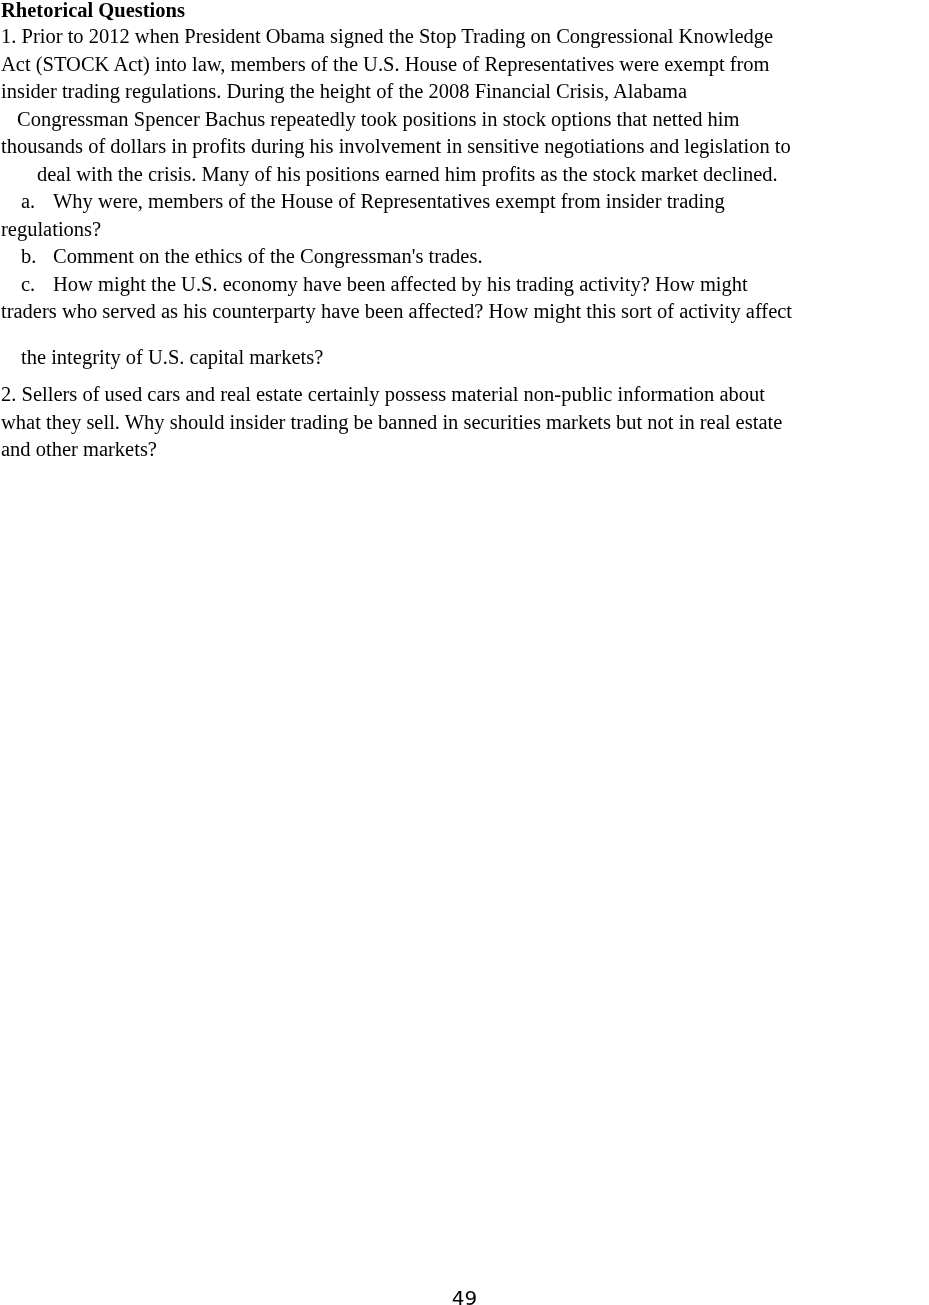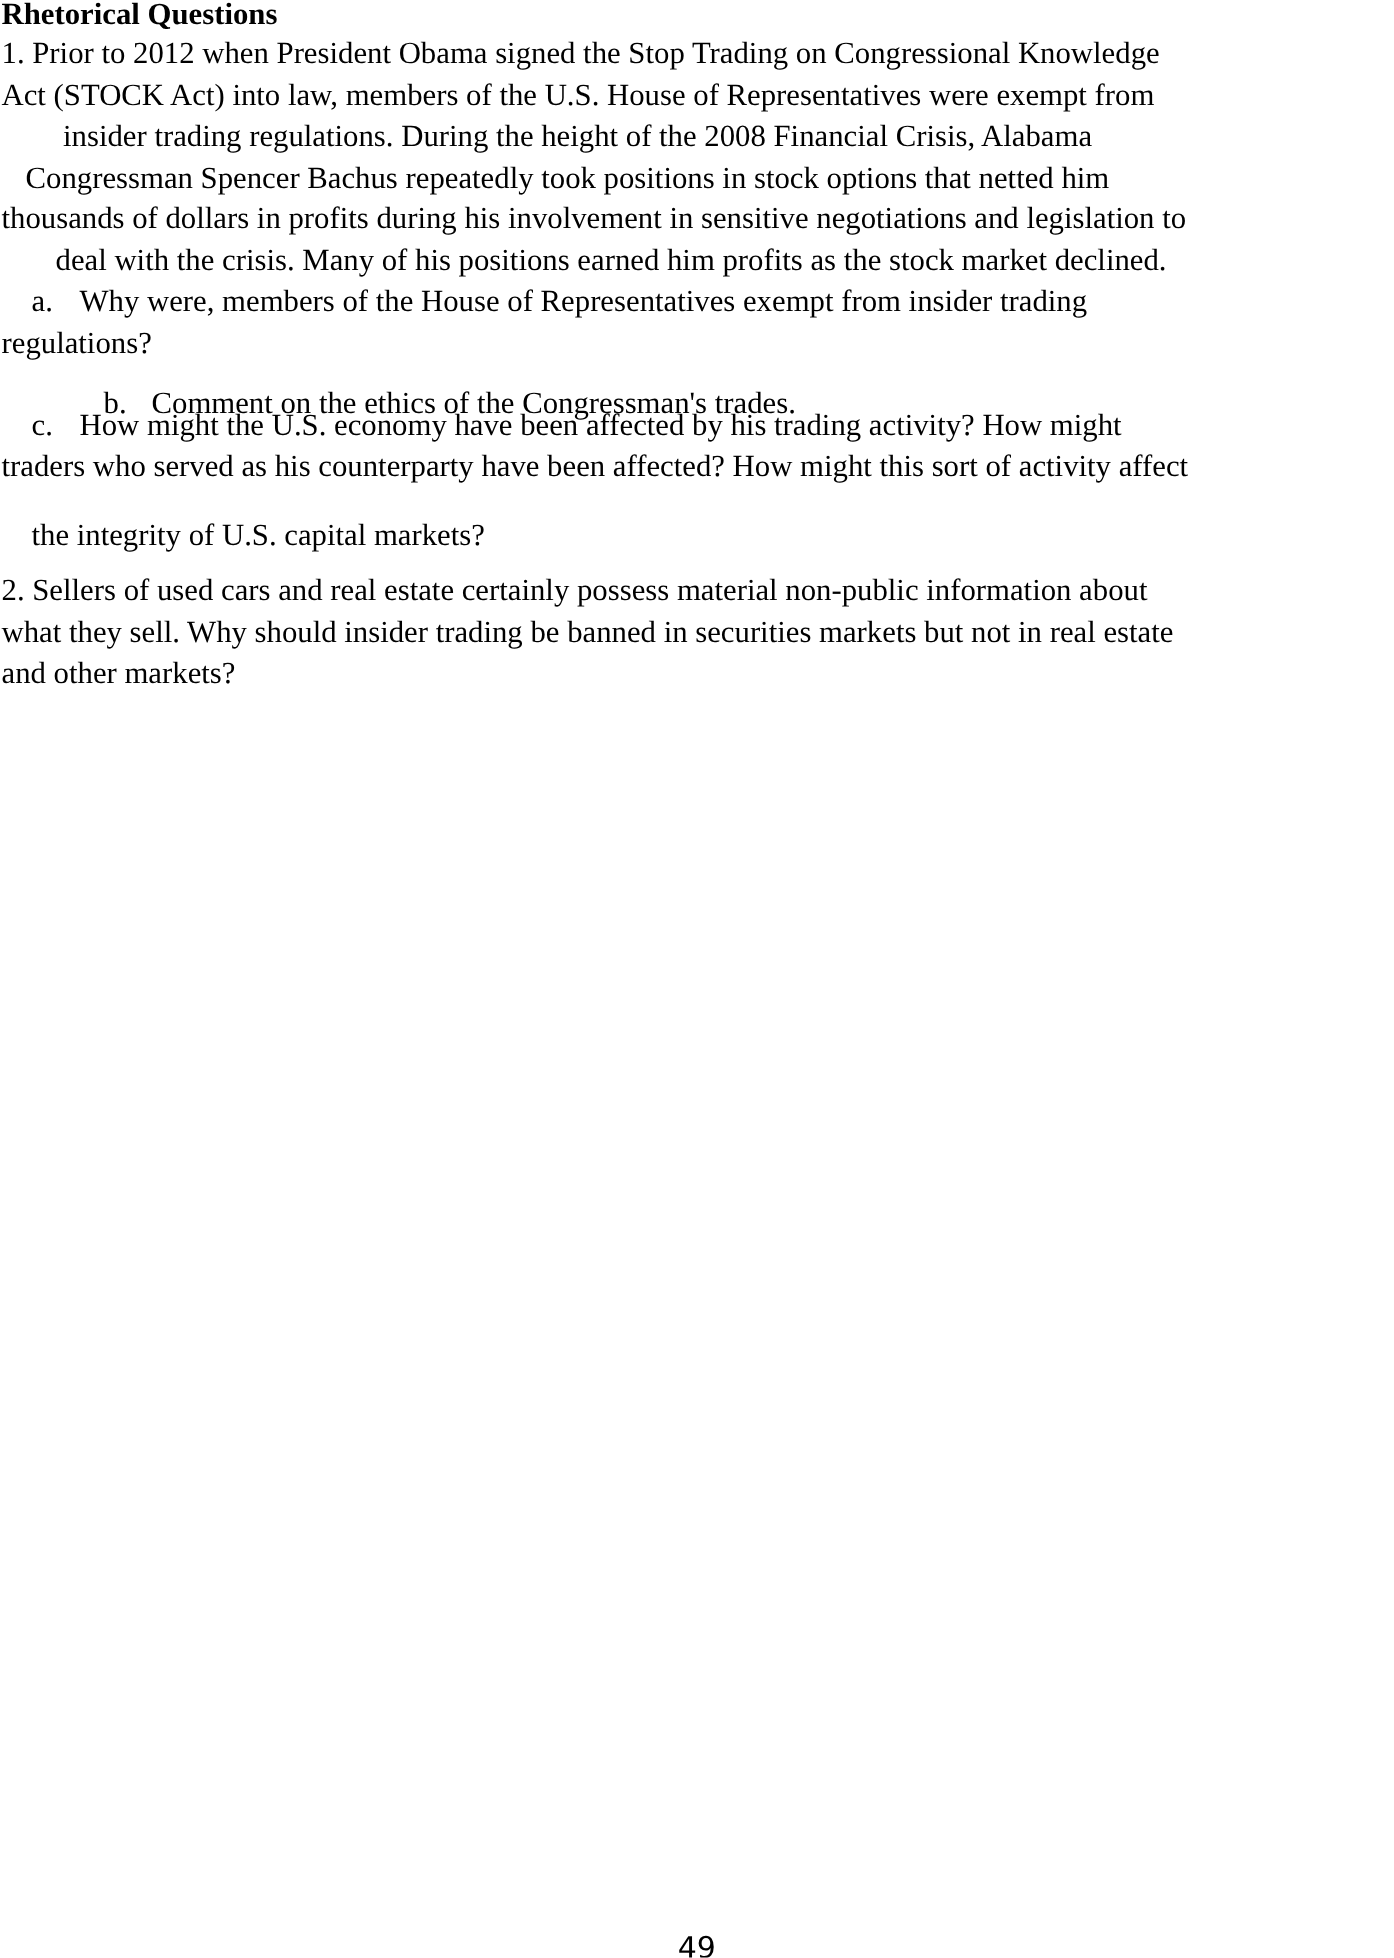--- a/index.html
+++ b/index.html
@@ -13,31 +13,31 @@
                 font-family: "DejaVu Sans", sans-serif; font-size: 20px; }
   </style>
 </head>
 <body>
 
 <div class="page">
   <div class="line title" style="top:-3px;">Rhetorical Questions</div>
 
   <div class="line" style="top:23px;">1.  Prior to 2012 when President Obama signed the Stop Trading on Congressional Knowledge</div>
   <div class="line" style="top:51px;">Act (STOCK Act) into law, members of the U.S. House of Representatives were exempt from</div>
-  <div class="line" style="top:78px;margin-left:41px;">insider trading regulations. During the height of the 2008 Financial Crisis, Alabama</div>
+  <div class="line" style="top:78px;">insider trading regulations. During the height of the 2008 Financial Crisis, Alabama</div>
   <div class="line" style="top:106px;padding-left:16px;">Congressman Spencer Bachus repeatedly took positions in stock options that netted him</div>
   <div class="line" style="top:133px;text-align:right;">thousands of dollars in profits during his involvement in sensitive negotiations and legislation to</div>
   <div class="line" style="top:161px;padding-left:36px;">deal with the crisis. Many of his positions earned him profits as the stock market declined.</div>
 
   <div class="line" style="top:188px;">
     <span class="sub-label">a.</span><span>Why were, members of the House of Representatives exempt from insider trading</span>
   </div>
   <div class="line" style="top:216px;">regulations?</div>
 
-  <div class="line" style="top:256px;margin-left:48px;">
+  <div class="line" style="top:243px;">
     <span class="sub-label">b.</span><span>Comment on the ethics of the Congressman's trades.</span>
   </div>
 
   <div class="line" style="top:271px;">
     <span class="sub-label">c.</span><span>How might the U.S. economy have been affected by his trading activity? How might</span>
   </div>
   <div class="line" style="top:298px;text-align:center;">traders who served as his counterparty have been affected? How might this sort of activity affect</div>
   <div class="line" style="top:344px;padding-left:20px;">the integrity of U.S. capital markets?</div>
 
   <div class="line" style="top:381px;">2.  Sellers of used cars and real estate certainly possess material non-public information about</div>

